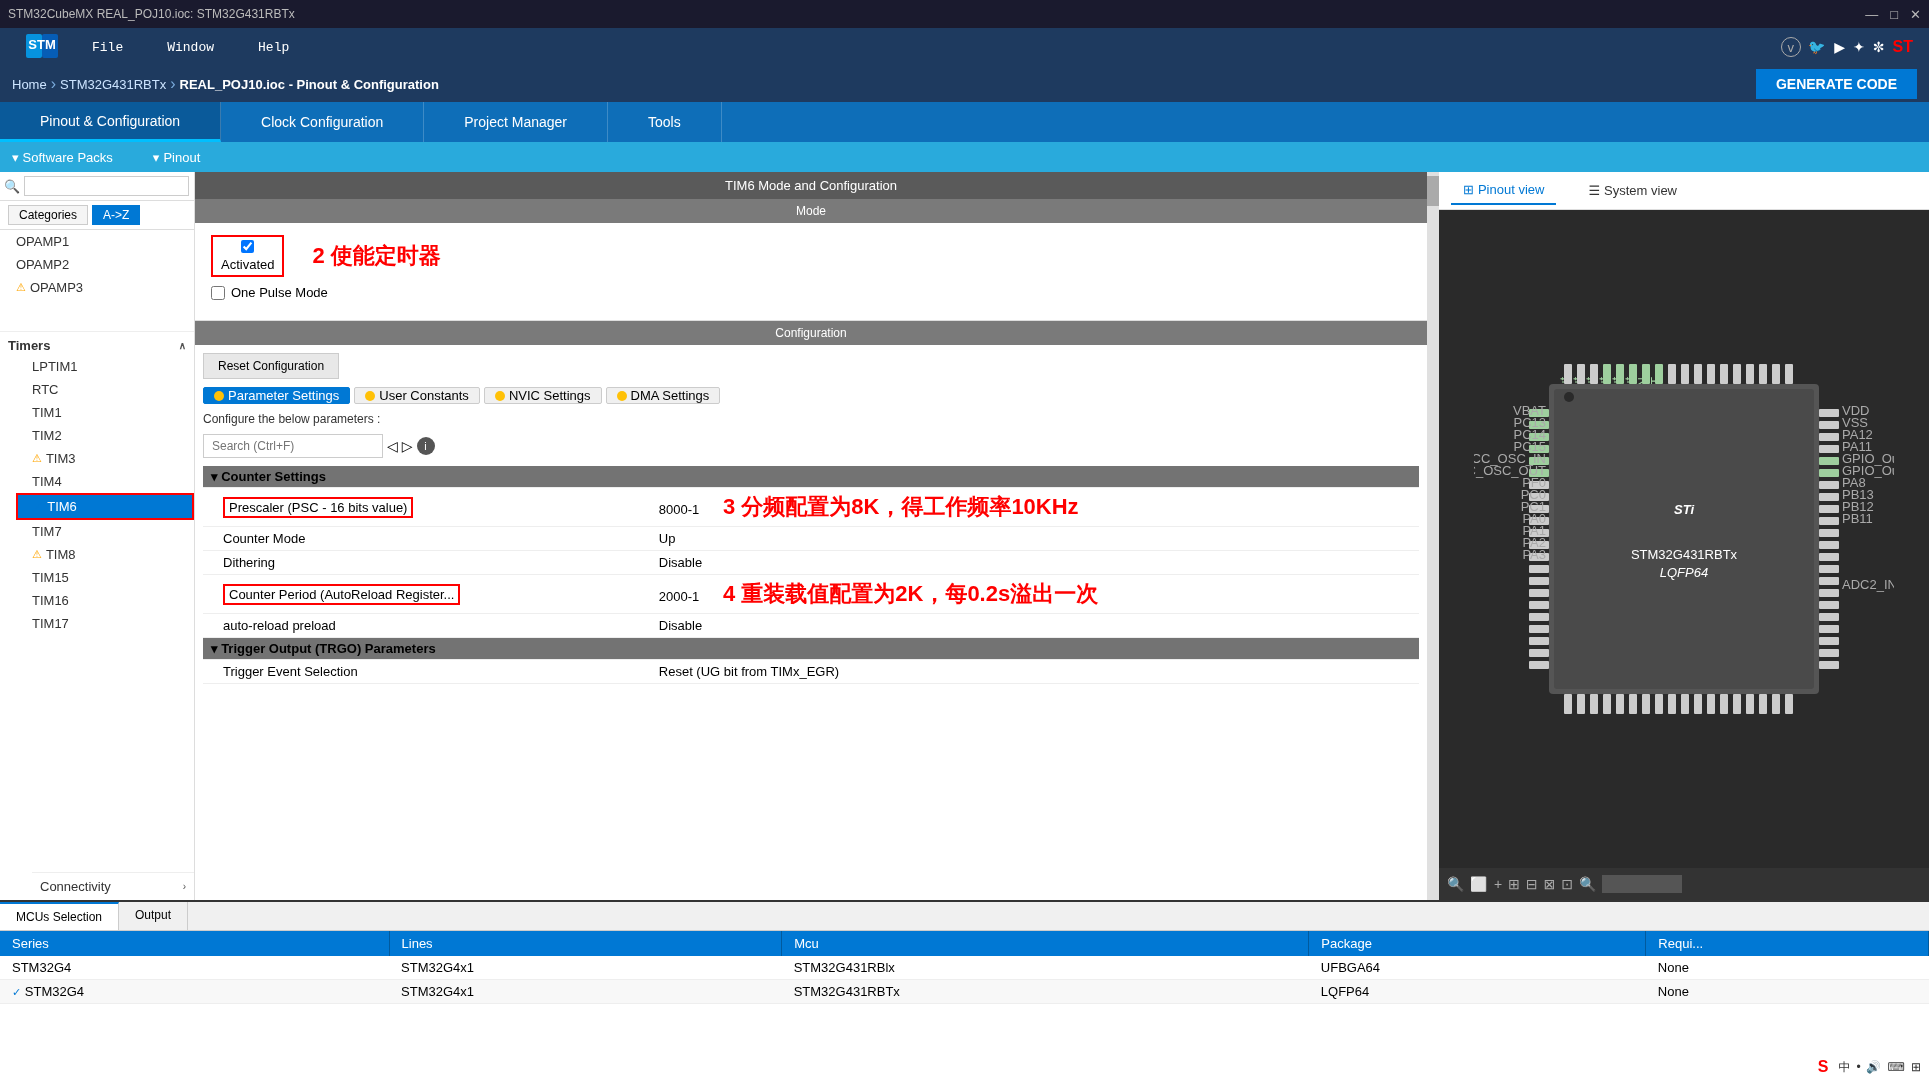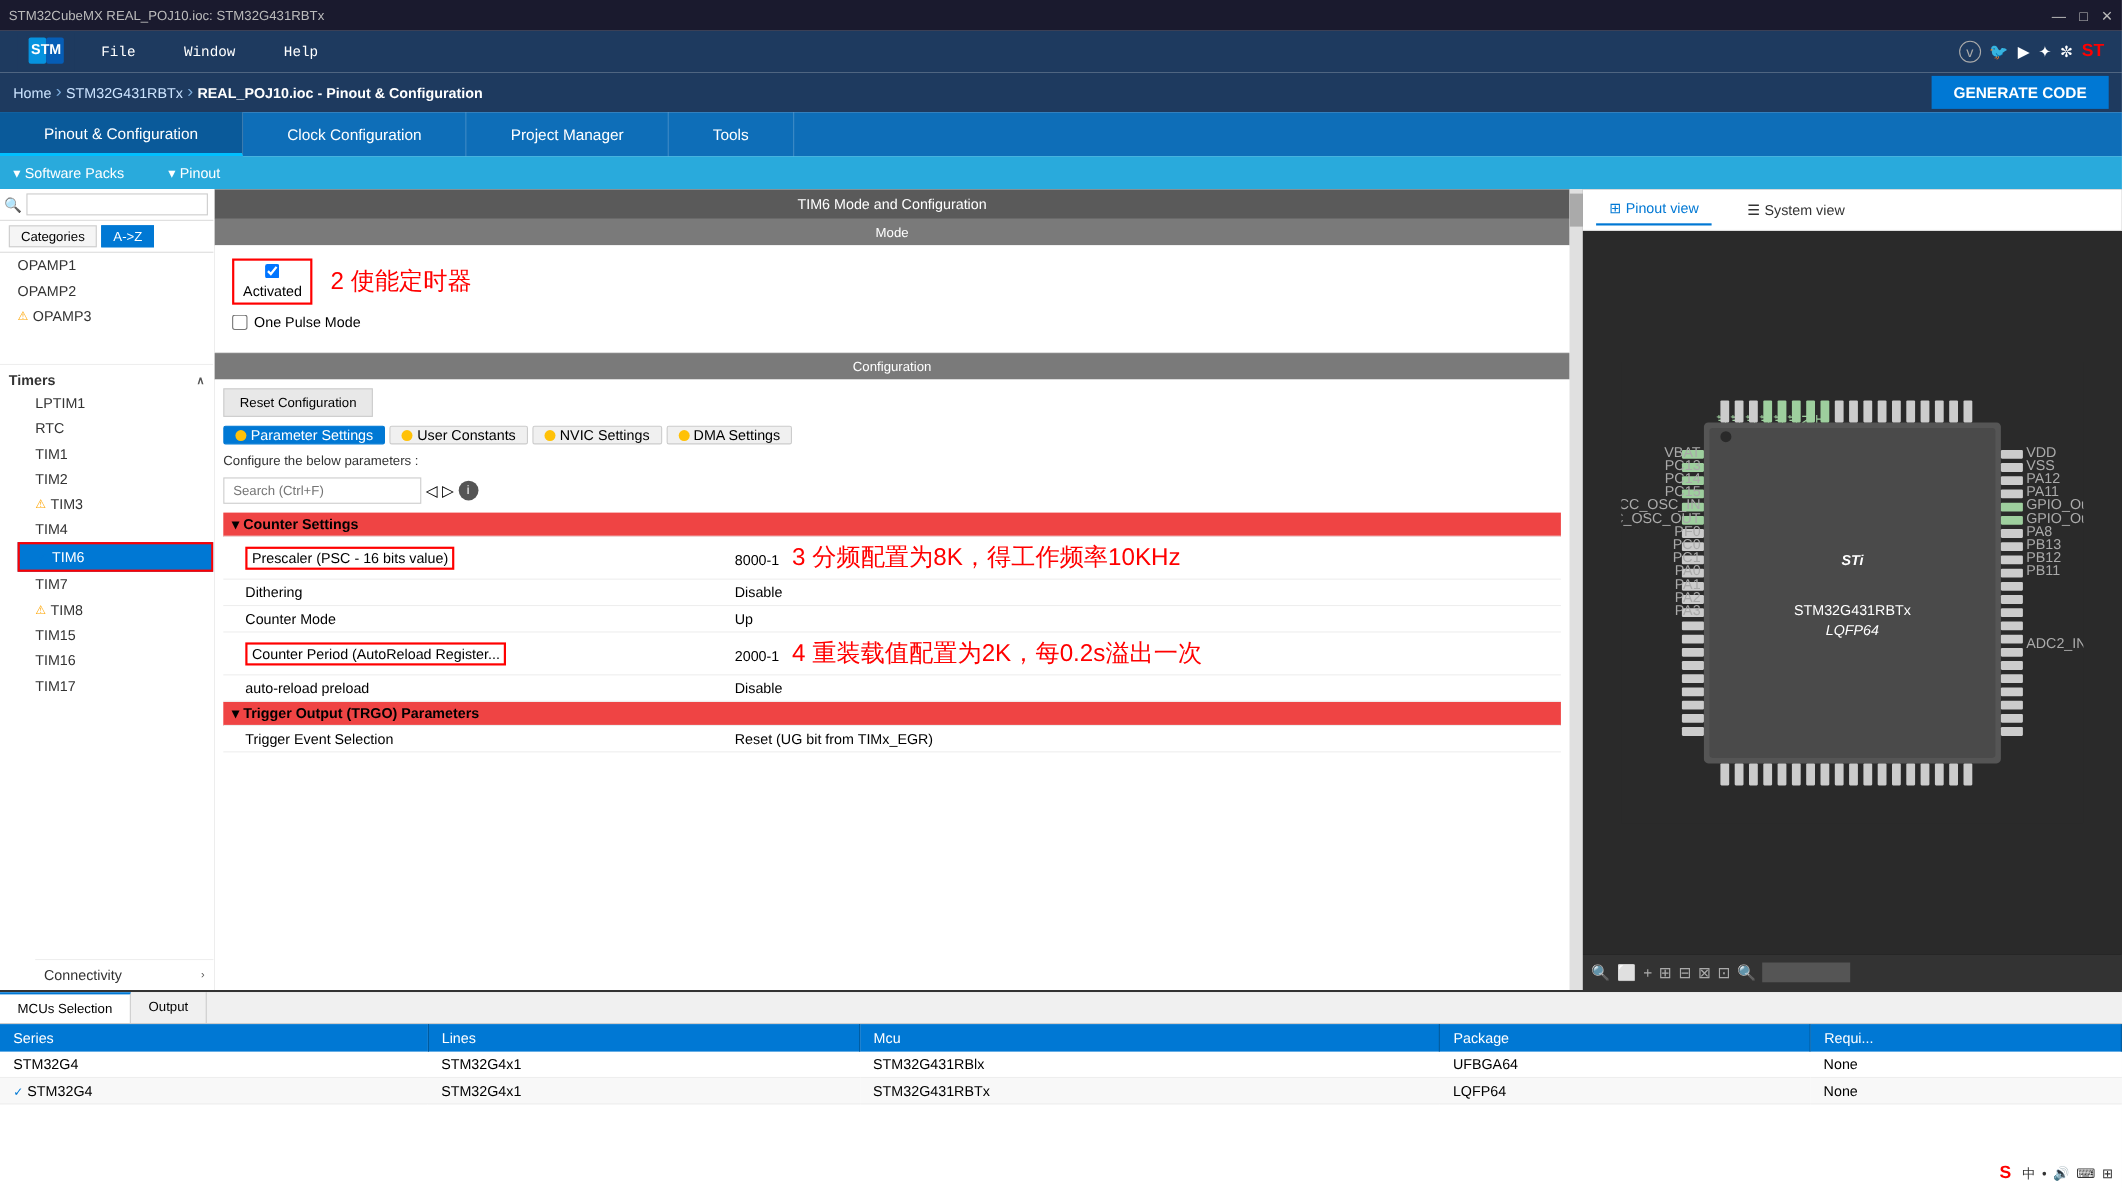--- a/index.html
+++ b/index.html
@@ -71,25 +71,25 @@
     .param-tabs { display: flex; gap: 4px; margin-bottom: 8px; }
     .param-tab { padding: 0 10px; border: 1px solid #ccc; cursor: pointer; font-size: 12px; background: #f0f0f0; display: flex; align-items: center; gap: 4px; border-radius: 2px; }
     .param-tab .dot { width: 10px; height: 10px; border-radius: 50%; background: #ffc107; display: inline-block; }
     .param-tab.active { background: #0078d4; color: white; border-color: #0078d4; }
     .param-tab.active .dot { background: #ffc107; }
     .configure-text { font-size: 12px; color: #333; margin-bottom: 8px; }
     .search-row { display: flex; align-items: center; gap: 4px; margin-bottom: 8px; }
     .param-search { border: 1px solid #ccc; padding: 4px 8px; font-size: 12px; width: 180px; }
     .param-table { width: 100%; border-collapse: collapse; font-size: 12px; }
     .param-table td { padding: 4px 8px; border-bottom: 1px solid #eee; }
-    .param-group-row { background: #ef4444; font-weight: bold; }
+    .param-group-row { background: #737373; font-weight: bold; }
     .param-group-row td { padding: 3px 8px; }
 
     
-    .annotation { color: red; font-size: 22px; font-weight: normal; margin-left: 8px; }
+    .annotation { color: red; font-size: 22px; font-weight: bold; margin-left: 20px; }
 
     
     .bottom-panel { height: 180px; background: white; border-top: 2px solid #333; display: flex; flex-direction: column; }
     .bottom-tabs { display: flex; background: #f0f0f0; border-bottom: 1px solid #ccc; }
     .bottom-tab { padding: 6px 16px; cursor: pointer; font-size: 12px; border-right: 1px solid #ccc; }
     .bottom-tab.active { background: white; border-top: 2px solid #0078d4; }
     .table-container { flex: 1; overflow-y: auto; }
     .data-table { width: 100%; border-collapse: collapse; font-size: 12px; }
     .data-table th { background: #0078d4; color: white; padding: 5px 12px; text-align: left; font-weight: normal; border-right: 1px solid #005a9e; }
     .data-table td { padding: 4px 12px; border-bottom: 1px solid #eee; }
@@ -311,26 +311,26 @@
           <tr>
             <td style="padding-left:20px;">
               <div style="border:2px solid red;display:inline-block;padding:1px 4px;">Prescaler (PSC - 16 bits value)</div>
             </td>
             <td>
               <span>8000-1</span>
               <span class="annotation">3 分频配置为8K，得工作频率10KHz</span>
             </td>
           </tr>
           <tr>
+            <td style="padding-left:20px;">Counter Mode</td>
+            <td>Up</td>
+          </tr>
+          <tr>
             <td style="padding-left:20px;">Dithering</td>
             <td>Disable</td>
-          </tr>
-          <tr>
-            <td style="padding-left:20px;">Counter Mode</td>
-            <td>Up</td>
           </tr>
           <tr>
             <td style="padding-left:20px;">
               <div style="border:2px solid red;display:inline-block;padding:1px 4px;">Counter Period (AutoReload Register...</div>
             </td>
             <td>
               <span>2000-1</span>
               <span class="annotation">4 重装载值配置为2K，每0.2s溢出一次</span>
             </td>
           </tr>

